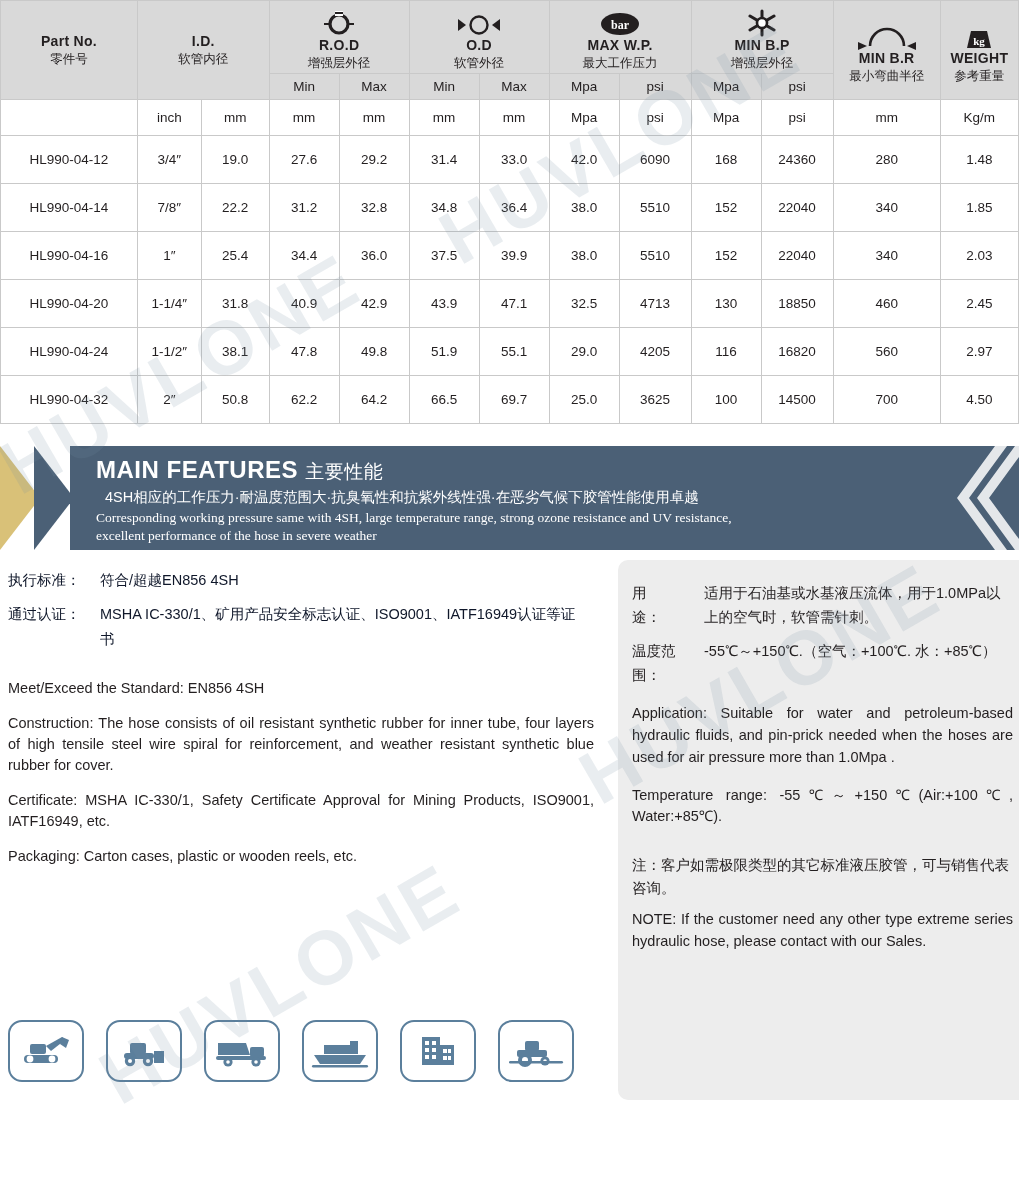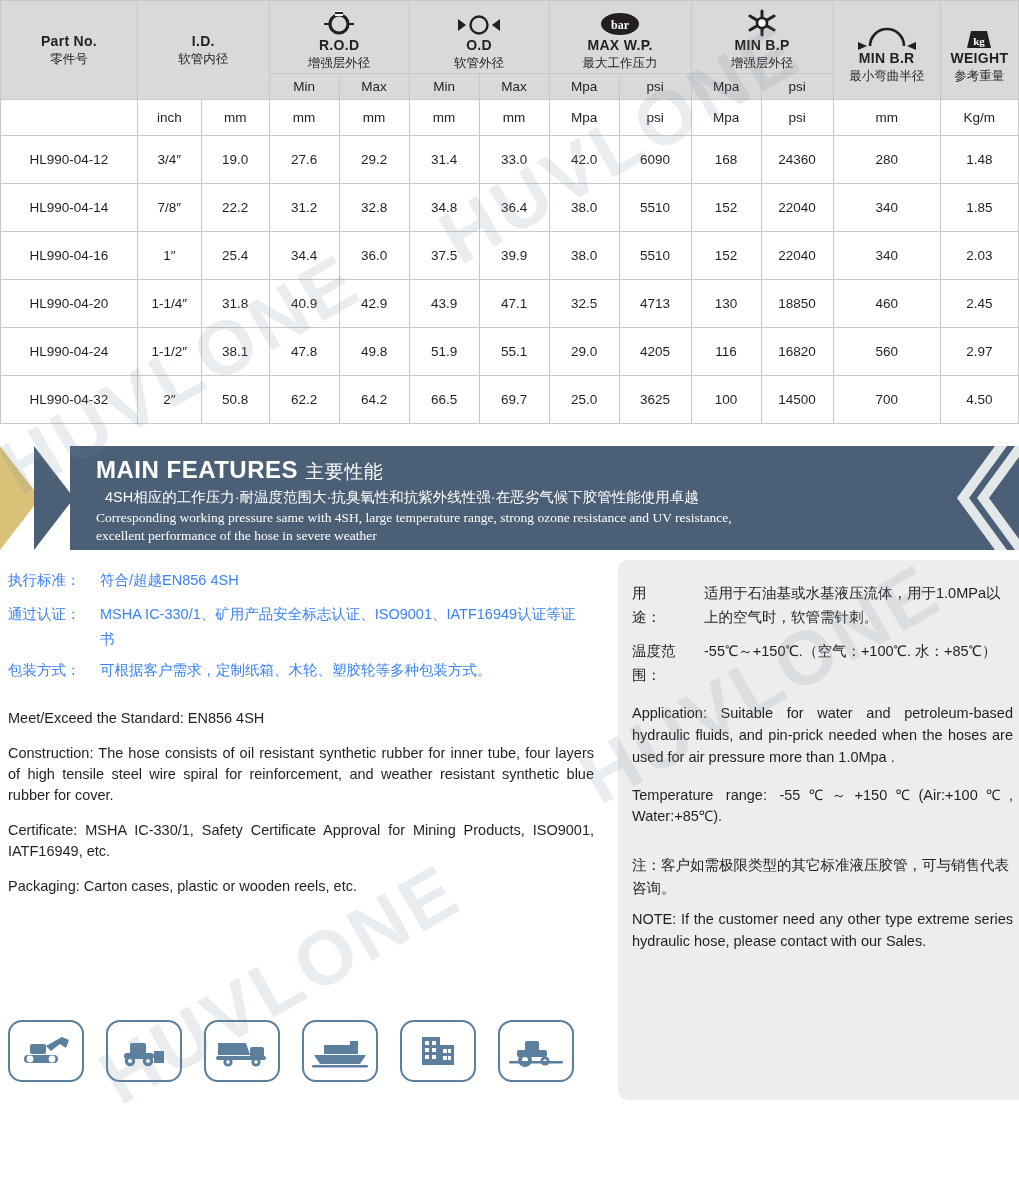--- a/index.html
+++ b/index.html
@@ -75,21 +75,21 @@
   .feat-cn { font-size:14.5px; margin-top:3px;margin-left:9px; }
   .feat-en { font-family:"Liberation Serif", serif; font-size:13.5px; line-height:1.35; margin-top:2px; }
 
   
   .lower { position:relative; margin-top:18px; }
   .left-col { position:absolute; left:8px; top:0; width:586px; }
   .right-col {
     position:absolute; left:618px; top:-8px; width:413px;
     background:#ededed; min-height:540px; padding:22px 18px 10px 14px;border-radius:10px;
   }
-  .cn-line { font-size:14.5px; line-height:1.7; color:#3b82f6; }
+  .cn-line { font-size:14.5px; line-height:1.7; color:#0f172a; }
   .cn-label { display:inline-block; width:92px; vertical-align:top; }
   .cn-body { display:inline-block; width:480px; vertical-align:top; }
   .en-para { font-size:14.5px; line-height:1.45; margin-top:14px; color:#231f20; text-align:justify; }
   .r-line { font-size:14.5px; line-height:1.65; }
   .r-label { display:inline-block; width:72px; vertical-align:top; }
   .r-body { display:inline-block; width:300px; vertical-align:top; }
   .r-para { font-size:14.5px; line-height:1.5; margin-top:16px; text-align:justify; }
   .r-note { font-size:14.5px; line-height:1.55; margin-top:26px; }
 
   
@@ -348,23 +348,20 @@
 
 <div class="lower">
 
   <div class="left-col">
     <div class="cn-line">
       <span class="cn-label">执行标准：</span><span class="cn-body">符合/超越EN856 4SH</span>
     </div>
     <div class="cn-line" style="margin-top:10px">
       <span class="cn-label">通过认证：</span><span class="cn-body">MSHA IC-330/1、矿用产品安全标志认证、ISO9001、IATF16949认证等证书</span>
     </div>
-    <div class="cn-line" style="margin-top:6px">
-      <span class="cn-label">包装方式：</span><span class="cn-body">可根据客户需求，定制纸箱、木轮、塑胶轮等多种包装方式。</span>
-    </div>
 
     <div class="en-para" style="margin-top:26px">Meet/Exceed the Standard: EN856 4SH</div>
     <div class="en-para">Construction: The hose consists of oil resistant synthetic rubber for inner tube, four layers of high tensile steel wire spiral for reinforcement, and weather resistant synthetic blue rubber for cover.</div>
     <div class="en-para">Certificate: MSHA IC-330/1, Safety Certificate Approval for Mining Products, ISO9001, IATF16949, etc.</div>
     <div class="en-para">Packaging: Carton cases, plastic or wooden reels, etc.</div>
   </div>
 
   <div class="right-col">
     <div class="r-line">
       <span class="r-label">用　　途：</span><span class="r-body">适用于石油基或水基液压流体，用于1.0MPa以上的空气时，软管需针刺。</span>

